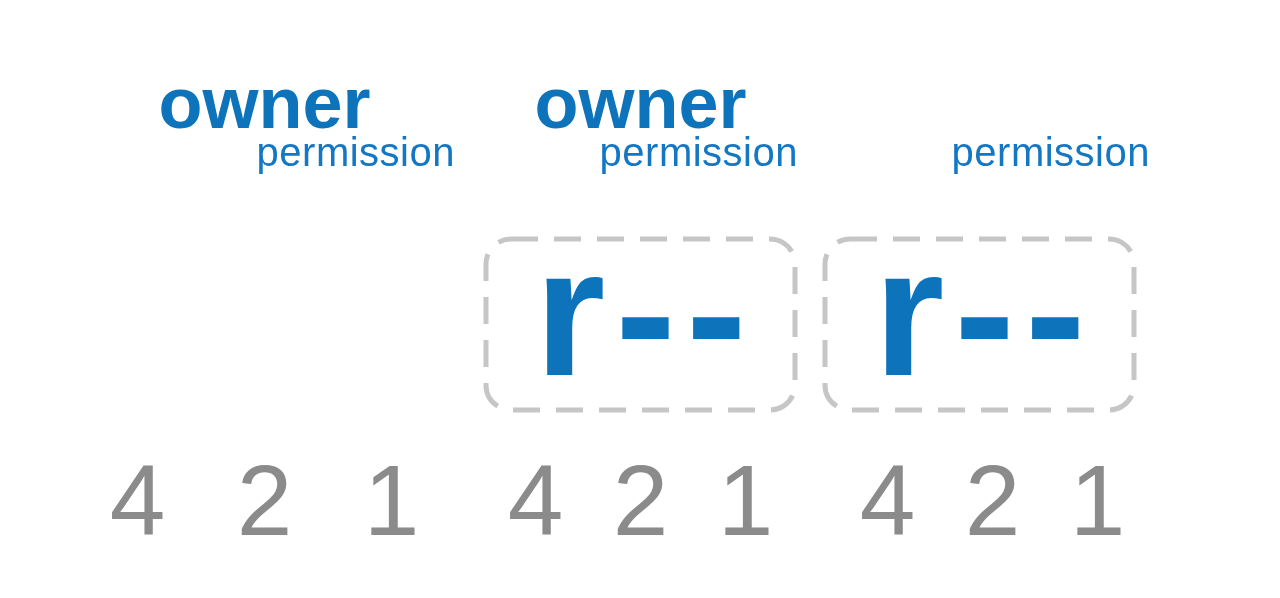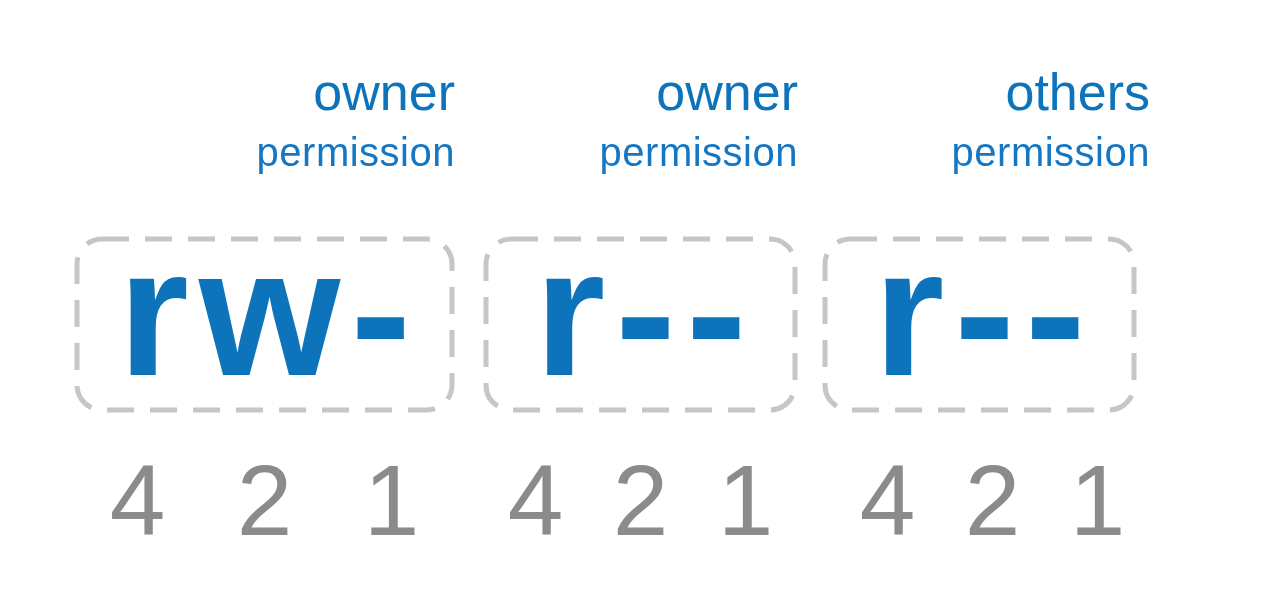--- a/index.html
+++ b/index.html
@@ -19,22 +19,22 @@
     overflow: hidden;
     font-family: "Liberation Sans", sans-serif;
   }
   .col { position: absolute; top: 0; height: 598px; }
   .col-owner  { left: 74px;  width: 381px; }
   .col-group  { left: 483px; width: 315px; }
   .col-others { left: 822px; width: 315px; }
 
   .col-title {
     position: absolute; top: 64px; left: 0; right: 0;
-    text-align: right;
-    font-size: 52px; font-weight: 400;
+    text-align: center;
+    font-size: 72px; font-weight: 700;
     color: var(--blue);
     line-height: 1.1;
   }
   .col-subtitle {
     position: absolute; top: 130px; left: 0; right: 0;
     text-align: right;
     font-size: 40px; font-weight: 400;
     color: var(--subtitle-blue);
     letter-spacing: 0.5px;
     line-height: 1.1;
@@ -73,26 +73,20 @@
   .col-others .digits { transform: translateX(13px); }
 </style>
 </head>
 <body>
 
 <div class="canvas">
 
   <section class="col col-owner">
     <div class="col-title">owner</div>
     <div class="col-subtitle">permission</div>
-    <div class="perm-box">
-      <svg width="381" height="177">
-        <rect x="3" y="3" width="375" height="171" rx="25" fill="none" stroke="currentColor" stroke-width="5" stroke-dasharray="27 16"></rect>
-      </svg>
-      <div class="perm-text">rw-</div>
-    </div>
     <div class="digits">
       <span>4</span>
       <span>2</span>
       <span>1</span>
     </div>
   </section>
 
   <section class="col col-group">
     <div class="col-title">owner</div>
     <div class="col-subtitle">permission</div>
@@ -103,21 +97,20 @@
       <div class="perm-text">r--</div>
     </div>
     <div class="digits">
       <span>4</span>
       <span>2</span>
       <span>1</span>
     </div>
   </section>
 
   <section class="col col-others">
-    <div class="col-title">others</div>
     <div class="col-subtitle">permission</div>
     <div class="perm-box">
       <svg width="315" height="177">
         <rect x="3" y="3" width="309" height="171" rx="25" fill="none" stroke="currentColor" stroke-width="5" stroke-dasharray="27 16"></rect>
       </svg>
       <div class="perm-text">r--</div>
     </div>
     <div class="digits">
       <span>4</span>
       <span>2</span>

